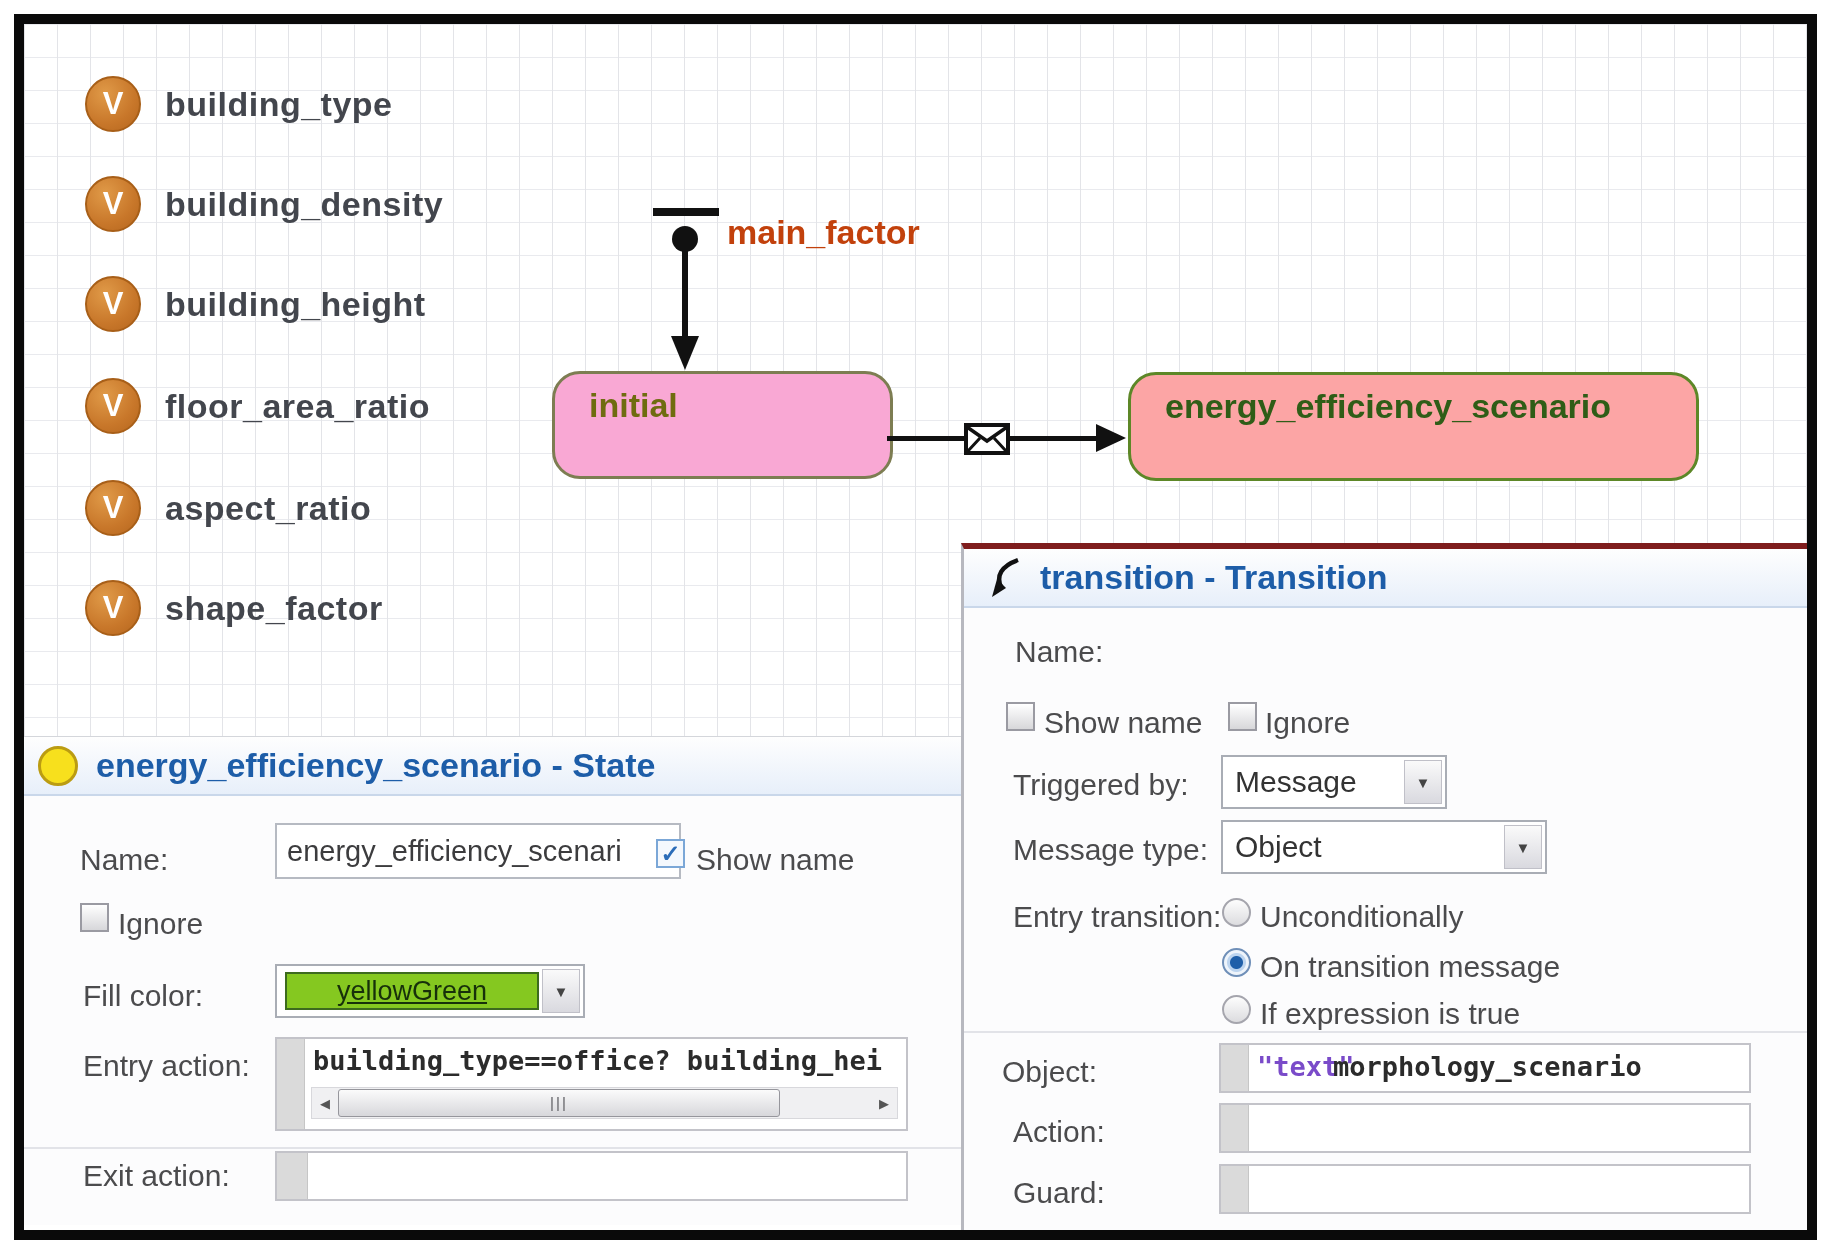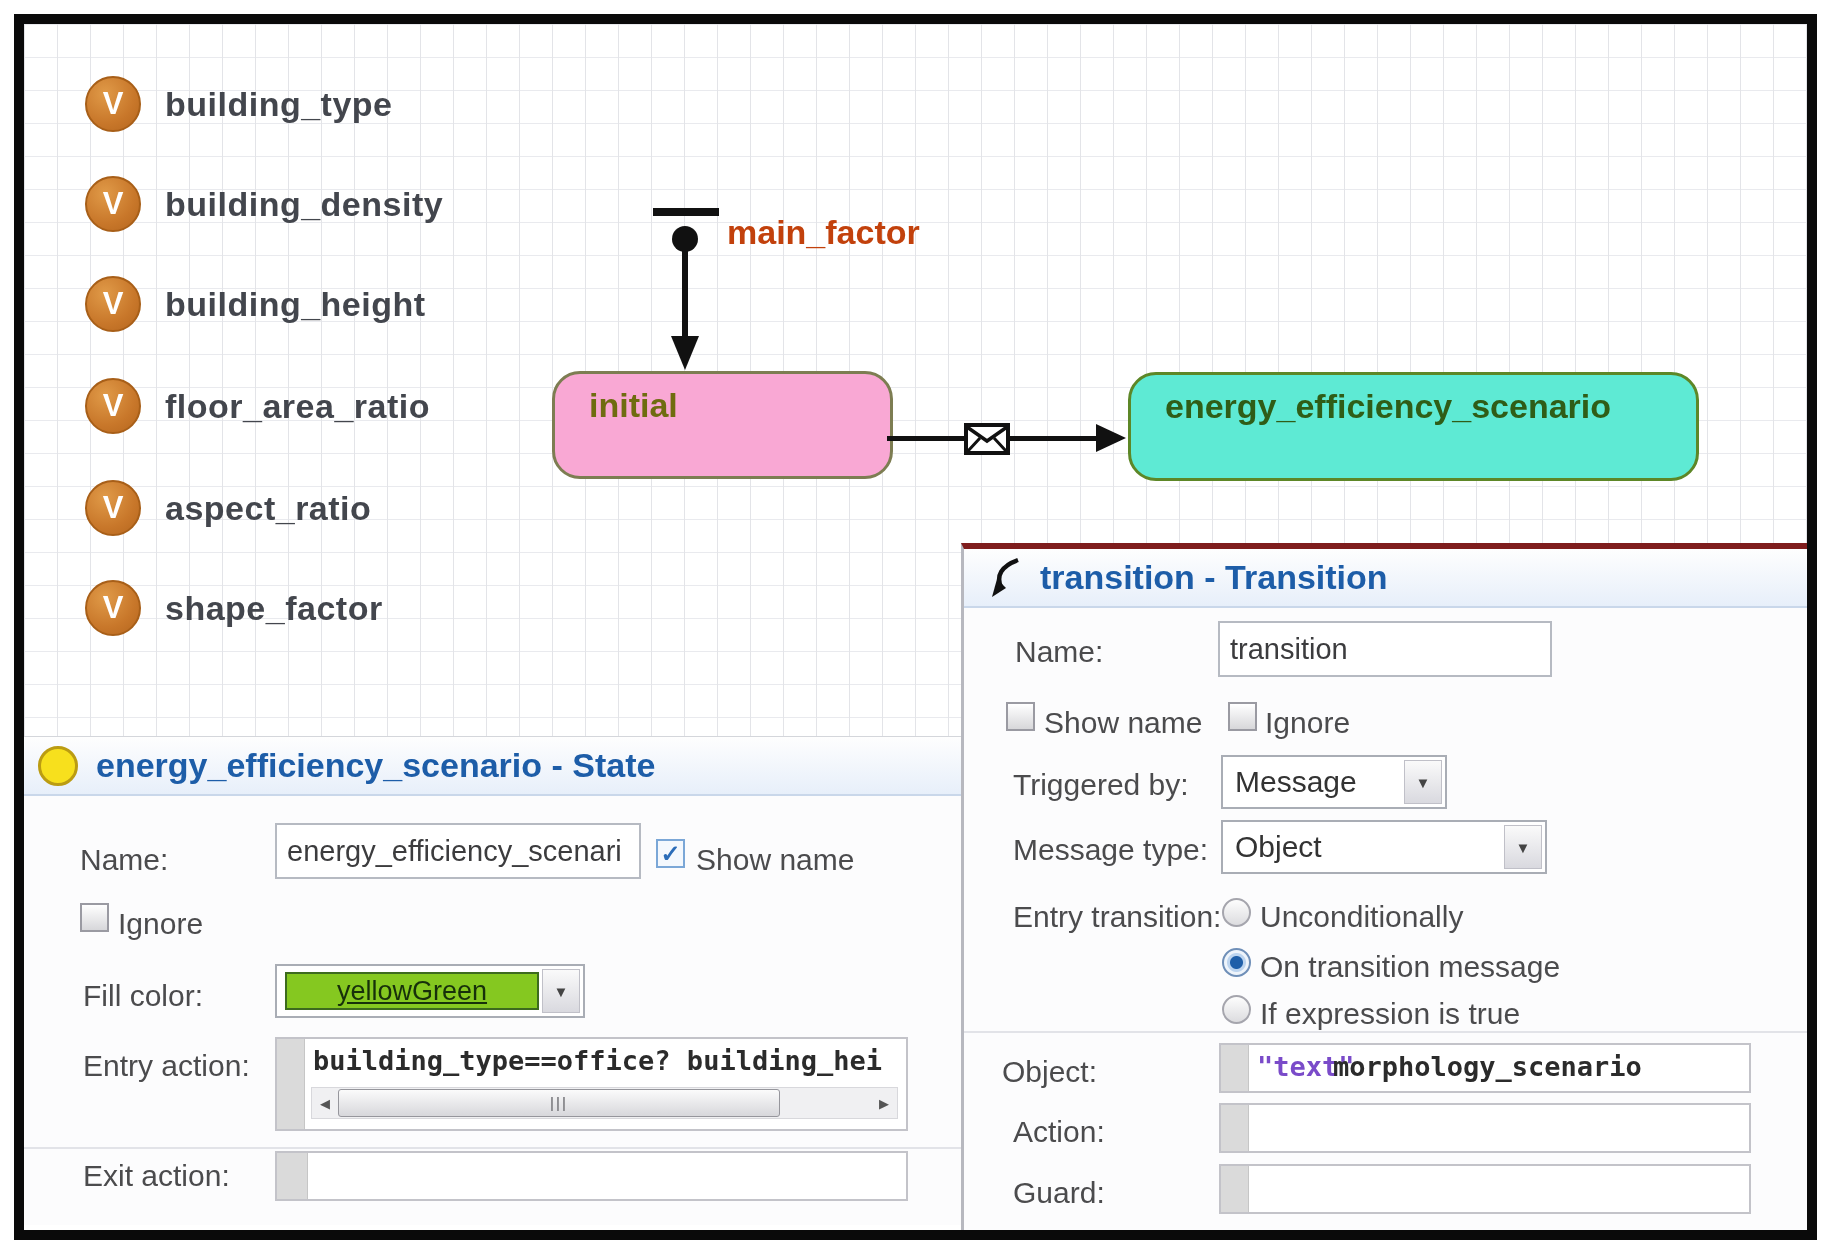--- a/index.html
+++ b/index.html
@@ -13,21 +13,21 @@
     background-size:33px 33px;}
   
   .var-row{display:flex;align-items:center;gap:24px;height:54px;}
   .var-icon{width:52px;height:52px;border-radius:50%;background:radial-gradient(circle at 35% 30%,#e09a48,#c8772a 60%,#b5661e);
     border:2px solid #a85f18;color:#ffffff;font-weight:bold;font-size:31px;display:flex;align-items:center;justify-content:center;}
   .var-label{font-size:34px;font-weight:600;color:#43464d;letter-spacing:.5px;}
   
   .diagram-label{font-size:34px;font-weight:600;color:#c2410c;}
   .state{border:3px solid #7d7d52;border-radius:28px;font-size:34px;font-weight:600;}
   #state-initial{left:552px;top:371px;width:335px;height:102px;background:#f9a8d4;color:#6f6c10;}
-  #state-target{left:1128px;top:372px;width:565px;height:103px;background:#5eead4;border-color:#5d8727;color:#2f5d17;}
+  #state-target{left:1128px;top:372px;width:565px;height:103px;background:#fca5a5;border-color:#5d8727;color:#2f5d17;}
   .state .st-label{position:absolute;left:34px;top:12px;white-space:nowrap;}
   .hline{background:#111;}
   
   .panel{background:#fcfcfd;z-index:10;}
   #panel-state{left:24px;top:736px;width:937px;height:488px;border-top:1px solid #d4d6db;}
   #panel-transition{left:961px;top:543px;width:846px;height:681px;border-left:3px solid #b7b8bf;border-top:6px solid #7f1d1d;}
   .panel-header{position:absolute;left:0;top:0;right:0;height:57px;background:linear-gradient(#fefefe,#e7effa);
     border-bottom:2px solid #c9d7ea;display:flex;align-items:center;}
   .panel-title{font-size:34px;font-weight:bold;color:#1d5da8;white-space:nowrap;}
   .fld-label{font-size:30px;color:#4b4b4d;white-space:nowrap;}
@@ -109,21 +109,21 @@
   <span class="st-label">energy_efficiency_scenario</span>
 </div>
 
 <div class="abs panel" id="panel-state">
   <div class="panel-header">
     <div style="width:34px;height:34px;border-radius:50%;background:#f7e01d;border:3px solid #bb9c12;margin:0 18px 0 14px;"></div>
     <div class="panel-title">energy_efficiency_scenario - State</div>
   </div>
 
   <div class="abs fld-label" style="left:56px;top:106px;">Name:</div>
-  <div class="abs tbox" style="left:251px;top:86px;width:362px;height:52px;">
+  <div class="abs tbox" style="left:251px;top:86px;width:362px;height:52px;padding-left:40px;">
     <span class="val">energy_efficiency_scenari</span>
   </div>
   <div class="abs chk checked" style="left:632px;top:102px;">
       <span>✓</span>
     </div>
   <div class="abs opt-label" style="left:672px;top:106px;">Show name</div>
 
   <div class="abs chk" style="left:56px;top:166px;"></div>
   <div class="abs opt-label" style="left:94px;top:170px;">Ignore</div>
 
@@ -160,23 +160,20 @@
 <div class="abs panel" id="panel-transition">
   <div class="panel-header">
     <svg width="40" height="42" viewBox="0 0 40 42" style="margin:0 16px 0 20px;">
       <path d="M34 3 C 17 9, 12 19, 17 30" fill="none" stroke="#111" stroke-width="4.5"></path>
       <polygon points="8,40 22,31 13,22" fill="#111"></polygon>
     </svg>
     <div class="panel-title">transition - Transition</div>
   </div>
 
   <div class="abs fld-label" style="left:51px;top:86px;">Name:</div>
-  <div class="abs tbox" style="left:254px;top:72px;width:330px;height:52px;">
-    <span class="val">transition</span>
-  </div>
 
   <div class="abs chk" style="left:42px;top:153px;"></div>
   <div class="abs opt-label" style="left:80px;top:157px;">Show name</div>
   <div class="abs chk" style="left:264px;top:153px;"></div>
   <div class="abs opt-label" style="left:301px;top:157px;">Ignore</div>
 
   <div class="abs fld-label" style="left:49px;top:219px;">Triggered by:</div>
   <div class="abs combo" style="left:257px;top:206px;width:222px;height:50px;">
     <span class="val">Message</span>
     <div class="combo-btn">▼</div>

